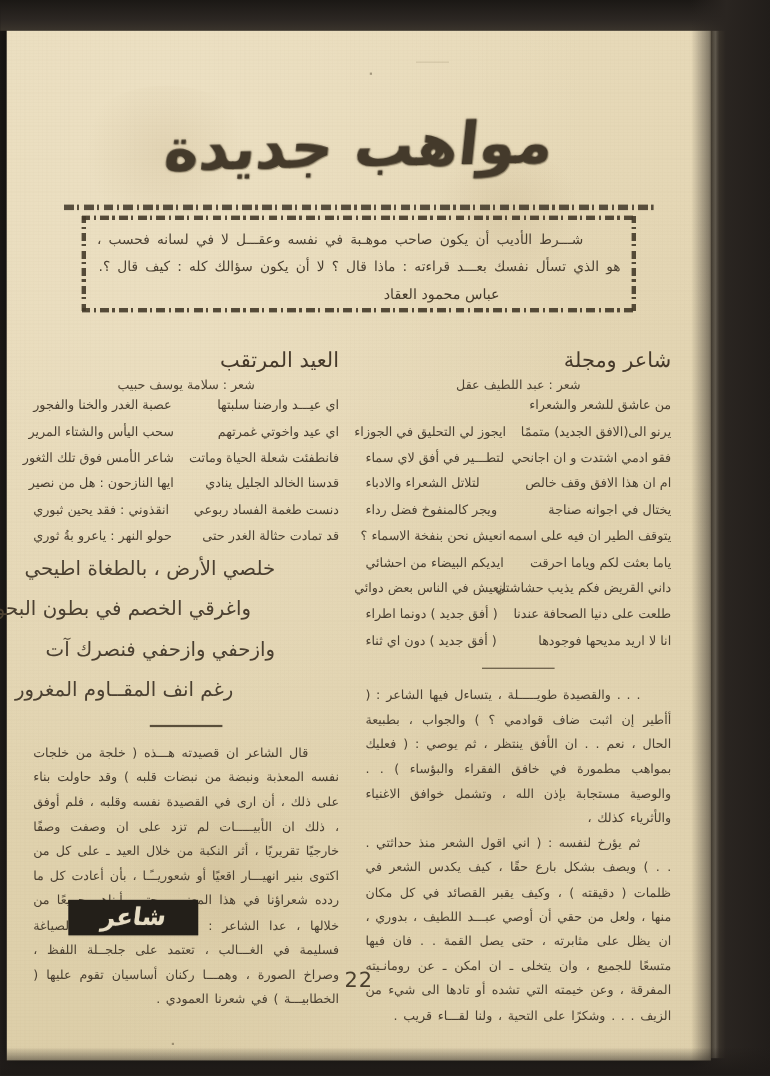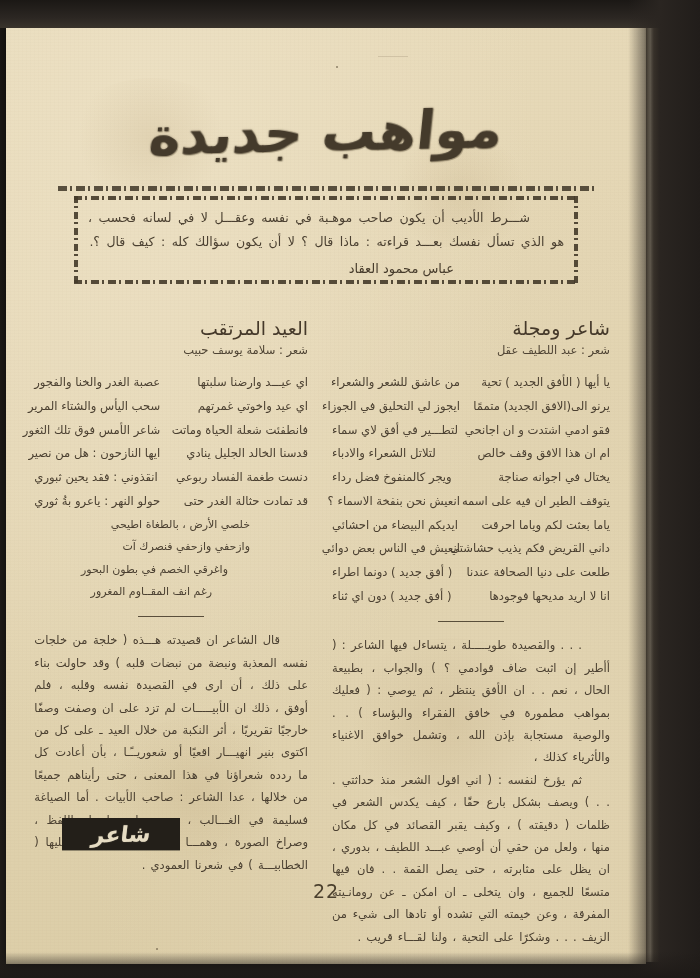--- a/index.html
+++ b/index.html
@@ -196,44 +196,43 @@
   .piece-title {
     text-align: right;
     font-size: 19px;
     color: #45392a;
     letter-spacing: .5px;
     margin-bottom: 4px;
     font-weight: 400;
     margin-top: 31px;
   }
   .piece-byline {
-    text-align: right;
+    text-align: center;
     font-size: 11.5px;
     color: #4f4434;
     letter-spacing: .4px;
-    margin-bottom: 14px;
   }
 
   
   .poem { margin: 0 0 4px 0; }
   .verse {
     display: flex;
     justify-content: space-between;
     font-size: 11.6px;
     line-height: 2.05;
     color: #4b4031;
     letter-spacing: .2px;
     white-space: nowrap;
   }
   .hemi { flex: 0 0 auto; }
   .hemi.first { width: 52%; }
   .hemi.second { width: 46%; text-align: left; }
 
   .verse-solo {
-    font-size: 11px;
+    font-size: 18px;
     line-height: 2.05;
     color: #4b4031;
     white-space: nowrap;
   }
   .verse-solo.indent2 { padding-right: 58px; }
   .verse-solo.indent3 { padding-right: 80px; }
   .verse-solo.indent4 { padding-right: 96px; }
 
   .sep-rule {
     width: 66px;
@@ -328,21 +327,20 @@
     </div>
 
     <div class="columns">
 
       <div class="col">
         <div class="piece-title">شاعر ومجلة</div>
         <div class="piece-byline">شعر : عبد اللطيف عقل</div>
 
         <div class="poem">
           <div class="verse">
-            <span class="hemi first">يا أيها ( الأفق الجديد ) تحية</span>
             <span class="hemi second">من عاشق للشعر والشعراء</span>
           </div>
           <div class="verse">
             <span class="hemi first">يرنو الى(الافق الجديد) متممًا</span>
             <span class="hemi second">ايجوز لي التحليق في الجوزاء</span>
           </div>
           <div class="verse">
             <span class="hemi first">فقو ادمي اشتدت و ان اجانحي</span>
             <span class="hemi second">لتطـــير في أفق لاي سماء</span>
           </div>
@@ -406,22 +404,22 @@
           <div class="verse">
             <span class="hemi first">دنست طغمة الفساد ربوعي</span>
             <span class="hemi second">انقذوني : فقد يحين ثبوري</span>
           </div>
           <div class="verse">
             <span class="hemi first">قد تمادت حثالة الغدر حتى</span>
             <span class="hemi second">حولو النهر : ياعرو بةُ ثوري</span>
           </div>
 
           <div class="verse-solo indent2">خلصي الأرض ، بالطغاة اطيحي</div>
+          <div class="verse-solo indent3">واغرقي الخصم في بطون البحور</div>
           <div class="verse-solo indent2">وازحفي وازحفي فنصرك آت</div>
-          <div class="verse-solo indent3">واغرقي الخصم في بطون البحور</div>
           <div class="verse-solo indent4">رغم انف المقــاوم المغرور</div>
         </div>
 
         <div class="sep-rule"></div>
 
         <div class="prose">قال الشاعر ان قصيدته هـــذه ( خلجة من خلجات نفسه المعذبة ونبضة من نبضات قلبه ) وقد حاولت بناء على ذلك ، أن ارى في القصيدة نفسه وقلبه ، فلم أوفق ، ذلك ان الأبيـــــات لم تزد على ان وصفت وصفًا خارجيًا تقريريًا ، أثر النكبة من خلال العيد ـ على كل من اكتوى بنير انهيـــار اقعيًا أو شعوريــًـا ، بأن أعادت كل ما ردده شعراؤنا في هذا المعنى ، حتى رأيناهم جميعًا من خلالها ، عدا الشاعر : صاحب الأبيات . أما الصياغة فسليمة في الغـــالب ، تعتمد على جلجــلة اللفظ ، وصراخ الصورة ، وهمـــا ركنان أساسيان تقوم عليها ( الخطابيـــة ) في شعرنا العمودي .</div>
       </div>
 
     </div>
 

